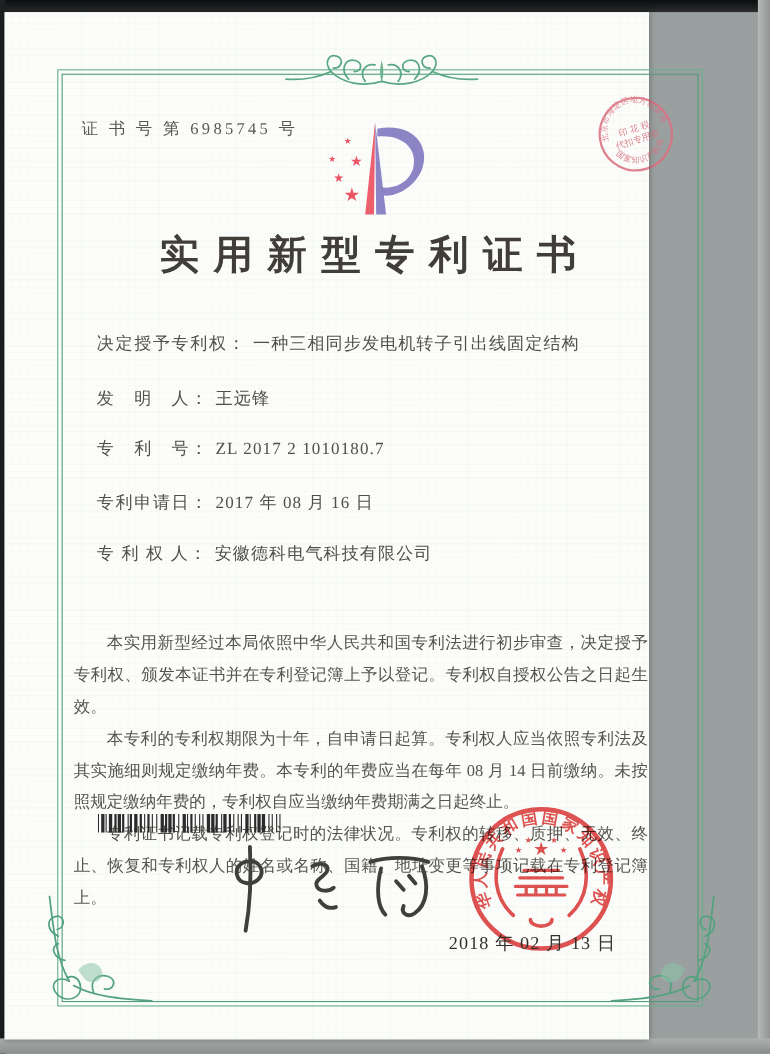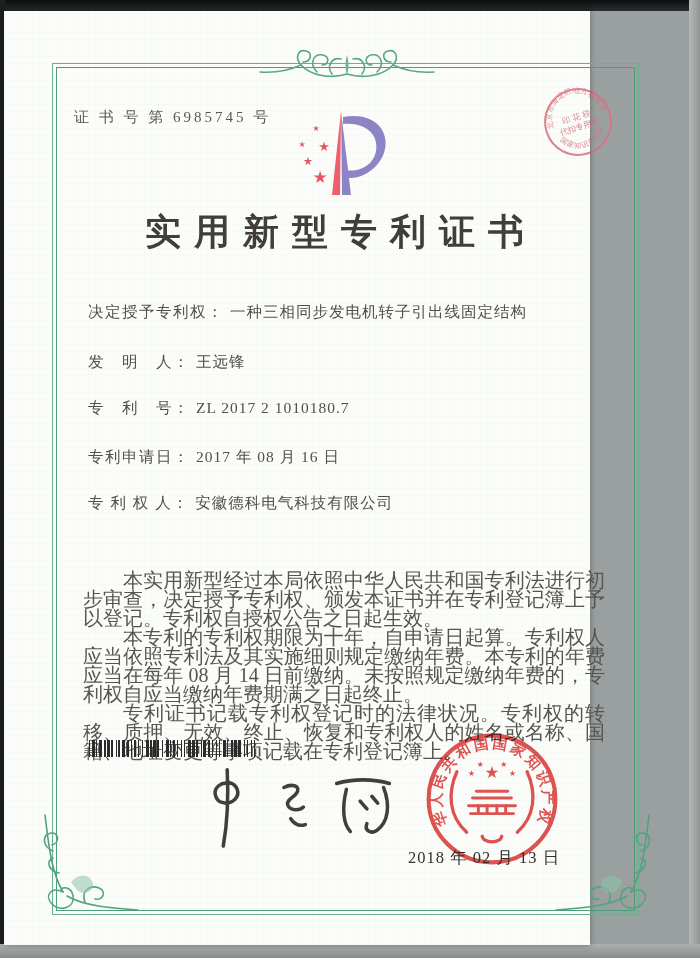--- a/index.html
+++ b/index.html
@@ -41,21 +41,21 @@
   .title{position:absolute;left:0;top:197px;width:100%;text-align:center;
     font-size:36px;font-weight:700;color:#413e3a;letter-spacing:13px;margin-left:44px;}
 
   .field{position:absolute;left:84px;font-size:15.5px;color:#514f4b;white-space:nowrap;}
   .field .lbl{letter-spacing:1.5px;}
   .field .val{margin-left:6px;letter-spacing:1px;}
   #field-0{top:291px}#field-1{top:341px}#field-2{top:387px}
   #field-3{top:436px}#field-4{top:482px}#field-5{top:531px}
 
   .body-text{position:absolute;left:63px;top:560px;width:522px;
-    font-size:20px;line-height:19px;color:#56544f;text-align:justify;margin-left:16px;}
+    font-size:15px;line-height:29px;color:#56544f;text-align:justify;}
   .body-text p{margin:0;text-indent:2em;}
 
   .barcode{position:absolute;left:85px;top:729px;height:17px;width:172px;display:flex;align-items:stretch;overflow:hidden;}
   .barcode .bar{background:#2b2b2b;height:100%;flex:none;}
   .barcode .gap{background:transparent;height:100%;flex:none;}
 
   .signer{position:absolute;left:92px;top:780px;font-family:"Liberation Sans","DejaVu Sans",sans-serif;
     font-size:17px;color:#3f3d3a;line-height:30px;letter-spacing:2px;}
 
   #signature{position:absolute;left:188px;top:750px;}

